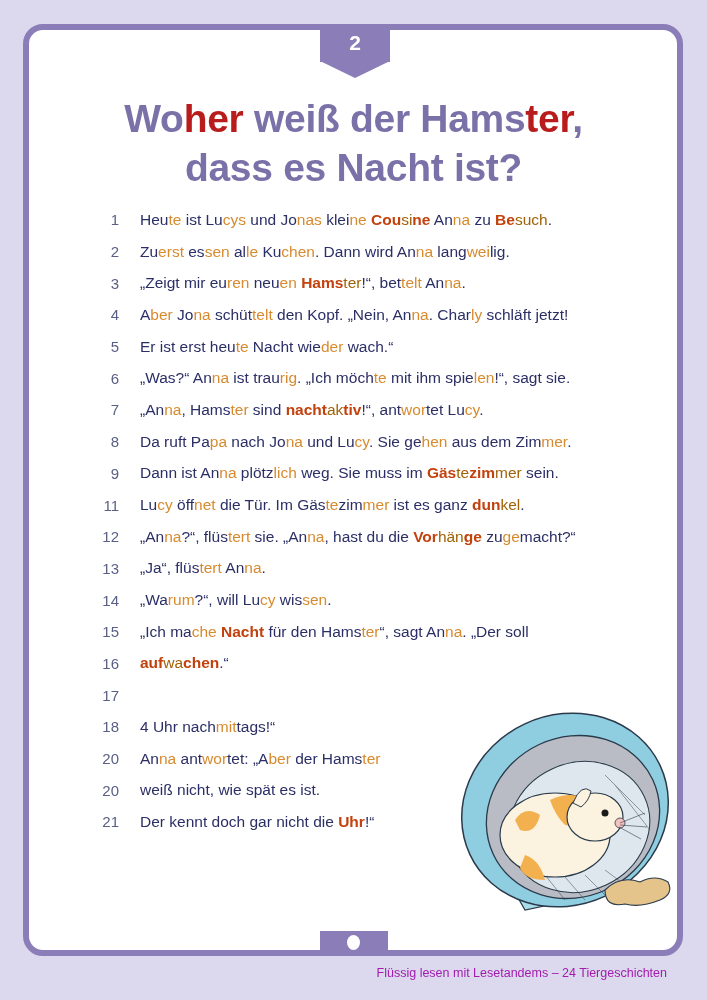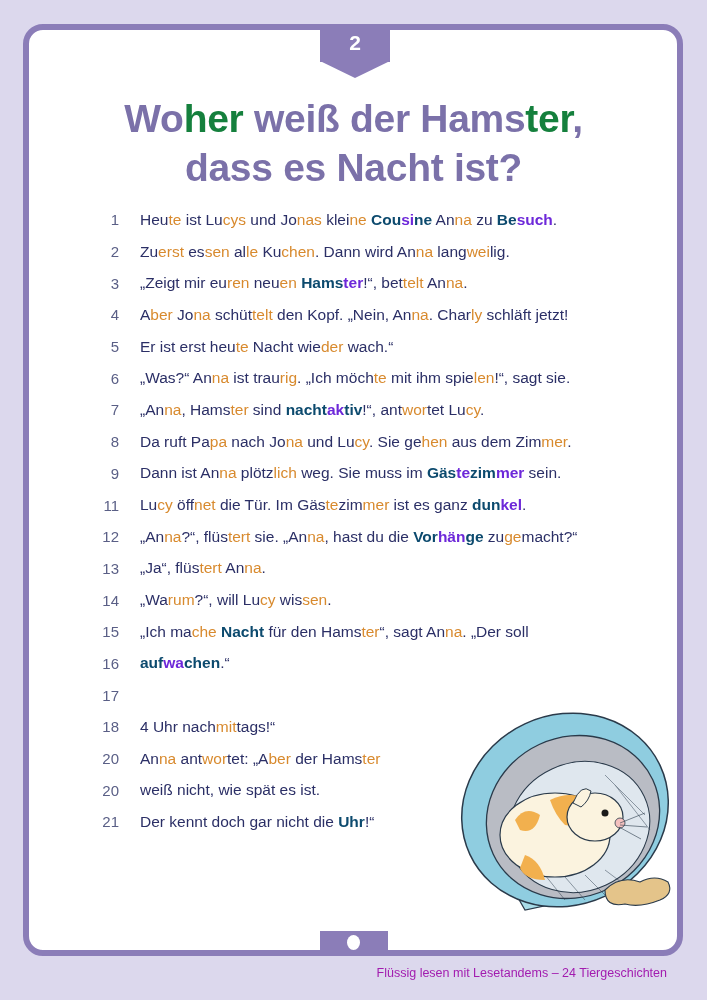--- a/index.html
+++ b/index.html
@@ -32,31 +32,31 @@
   .bottom-dot {
     position: absolute; left: 347px; top: 935px; width: 13px; height: 15px;
     background: #ffffff; border-radius: 50%;
   }
   .title {
     position: absolute; left: 40px; width: 627px; top: 94px;
     text-align: center; color: #7b71a9;
     font-family: "Liberation Sans", sans-serif; font-weight: bold;
     font-size: 39px; line-height: 49px; letter-spacing: -0.3px;
   }
-  .title .o { color: #15803d; }
+  .title .o { color: #b91c1c; }
   .lines { position: absolute; left: 95px; top: 204px; width: 560px; }
   .line {
     height: 31.7px; display: flex; align-items: center;
     font-family: "Liberation Sans", sans-serif; font-size: 15.5px; white-space: pre;
   }
   .ln { width: 24px; text-align: right; color: #5a5f86; margin-right: 21px; font-size: 15px; }
   .seg-n  { color: #2b2f66; }
   .seg-o  { color: #d88a2e; }
-  .seg-nb { color: #0c4a6e; font-weight: bold; }
-  .seg-ob { color: #6d28d9; font-weight: bold; margin-top: 46px; }
+  .seg-nb { color: #c2410c; font-weight: bold; }
+  .seg-ob { color: #a16207; font-weight: normal; margin-top: 46px; }
   .illus { position: absolute; left: 455px; top: 705px; width: 230px; height: 215px; }
   .footer {
     position: absolute; right: 40px; top: 966px; color: #a21caf;
     font-family: "Liberation Sans", sans-serif; font-size: 12.5px;
   }
 </style>
 </head>
 <body>
 
 <div class="card"></div>

